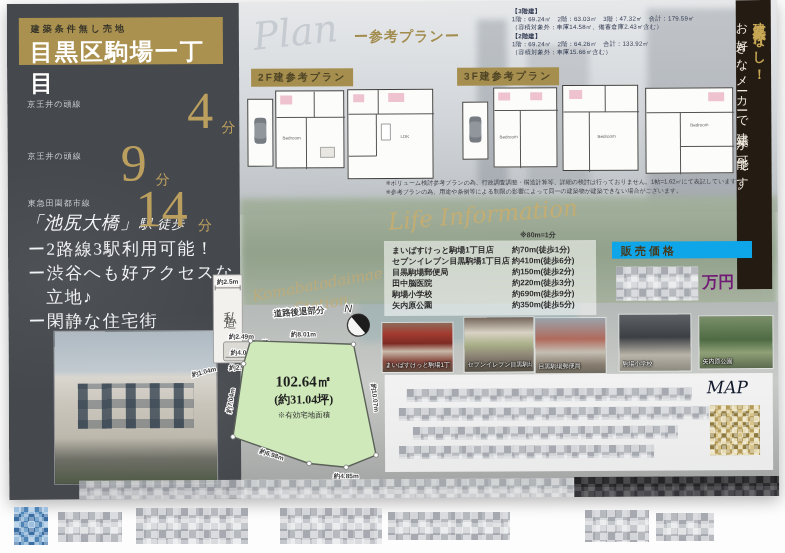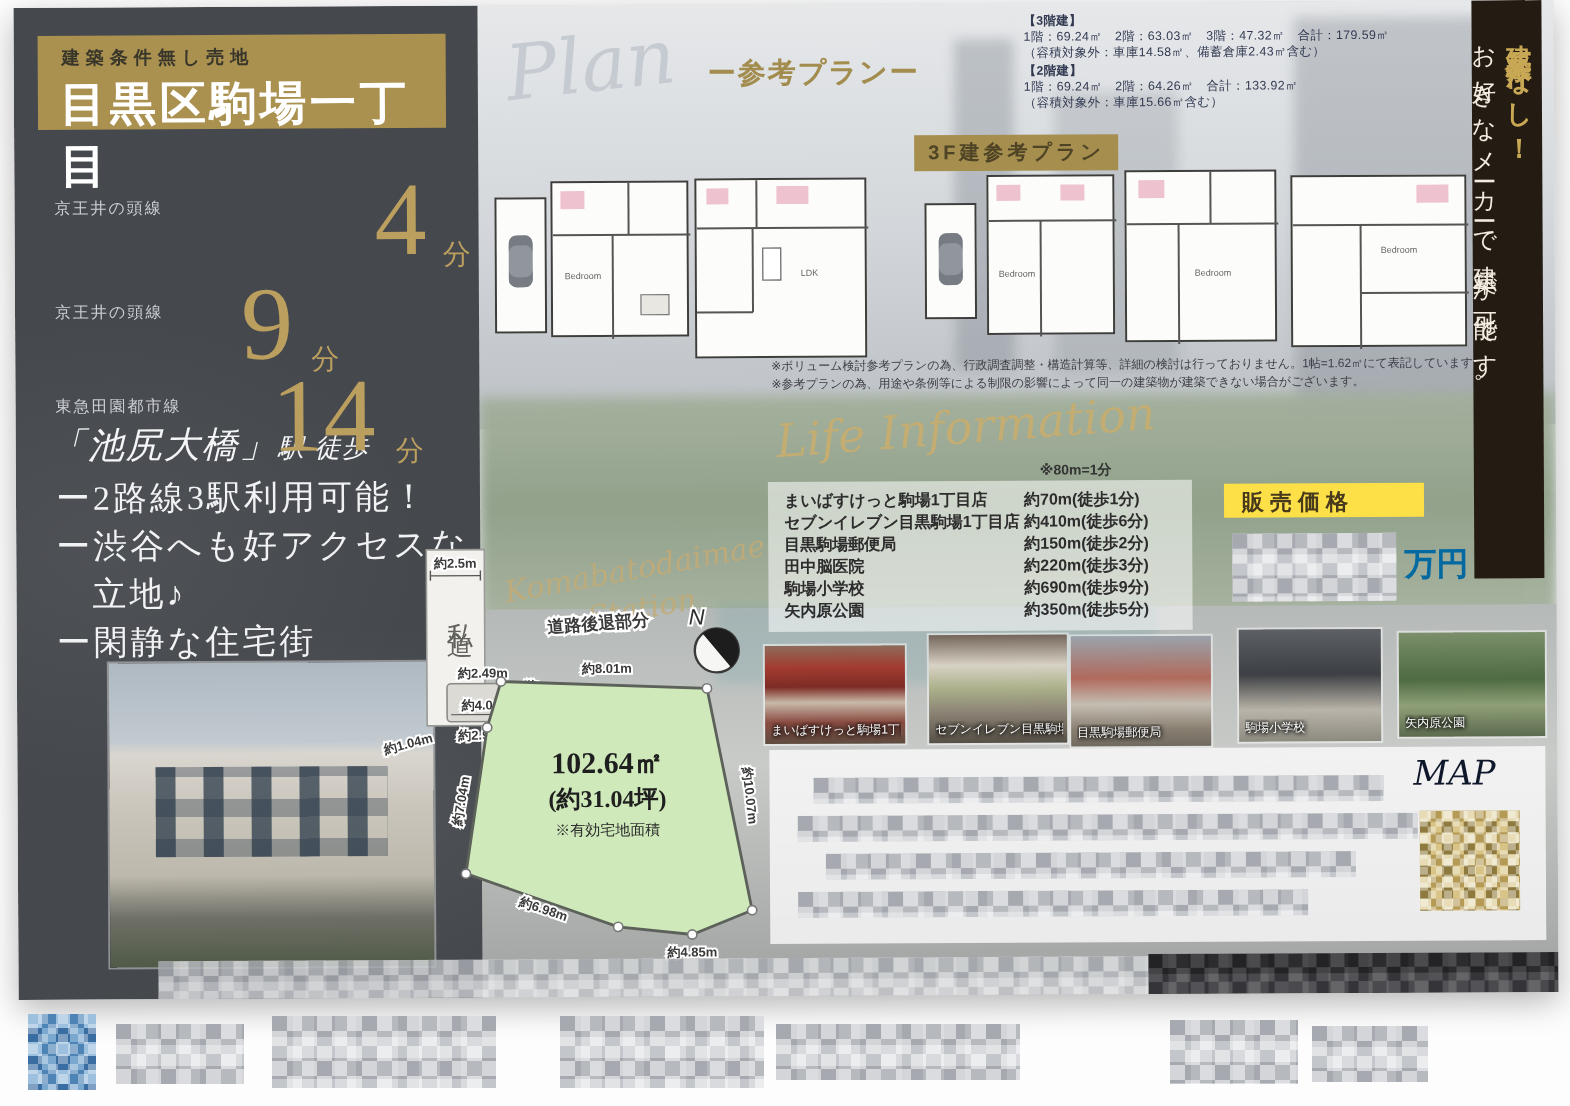--- a/index.html
+++ b/index.html
@@ -47,21 +47,21 @@
   .banner span{display:block;letter-spacing:3px;}
   .bgold{color:#c8a855;font-size:13px;font-weight:bold;}
   .bwhite{color:#f2ece1;font-size:12px;margin-top:2px;}
 
   
   .lifepanel{background:rgba(255,255,255,.55);}
   .liferow{position:relative;height:11px;}
   .lname{position:absolute;left:8px;top:0;font-size:8px;font-weight:bold;color:#2d2d2d;white-space:nowrap;}
   .ldist{position:absolute;left:128px;top:0;font-size:8px;font-weight:bold;color:#2d2d2d;white-space:nowrap;}
 
-  .priceband{left:604px;top:241px;width:100px;height:17px;background:#fde047;color:#473a1c;
+  .priceband{left:604px;top:241px;width:140px;height:17px;background:#0ea5e9;color:#473a1c;
              font-size:11px;font-weight:bold;letter-spacing:3px;padding:2px 0 0 9px;box-sizing:border-box;}
 
   
   .mosaic{background:
      repeating-conic-gradient(rgba(255,255,255,.5) 0% 25%, rgba(0,0,0,0) 0% 50%) 0 0/15px 15px,
      repeating-conic-gradient(#b6b9be 0% 25%, #d8dadd 25% 50%, #c3c6ca 50% 75%, #a6aab0 75% 100%) 0 0/21px 21px;}
   .mosaic-dark{background:
      repeating-conic-gradient(rgba(255,255,255,.15) 0% 25%, rgba(0,0,0,0) 0% 50%) 0 0/14px 14px,
      repeating-conic-gradient(#2c2c2e 0% 25%, #4a4a4e 25% 50%, #353539 50% 75%, #232326 75% 100%) 0 0/20px 20px;}
   .mosaic-blue{background:
@@ -140,20 +140,21 @@
 
     <div class="abs spec" style="left:505px;top:6px;width:228px;">
       <div style="font-weight:bold;">【3階建】</div>
       <div>1階：69.24㎡　2階：63.03㎡　3階：47.32㎡　合計：179.59㎡</div>
       <div>（容積対象外：車庫14.58㎡、備蓄倉庫2.43㎡含む）</div>
       <div style="font-weight:bold;">【2階建】</div>
       <div>1階：69.24㎡　2階：64.26㎡　合計：133.92㎡</div>
       <div>（容積対象外：車庫15.66㎡含む）</div>
     </div>
 
+    <div class="abs planlabel" style="left:244px;top:66px;">2F建参考プラン</div>
     <div class="abs planbox" style="left:240px;top:96px;width:26px;height:68px;">
       <div class="car" style="margin:18px auto;"></div>
     </div>
     <div class="abs planbox" style="left:268px;top:88px;width:69px;height:78px;">
       <svg width="69" height="78">
         <line x1="0" y1="26" x2="69" y2="26" stroke="#555" stroke-width="1"></line>
         <line x1="38" y1="0" x2="38" y2="26" stroke="#555" stroke-width="1"></line>
         <line x1="30" y1="26" x2="30" y2="78" stroke="#555" stroke-width="1"></line>
         <rect x="4" y="4" width="12" height="9" fill="#eec3cf"></rect>
         <rect x="44" y="56" width="14" height="10" fill="#e9e7e2" stroke="#777" stroke-width=".6"></rect>
@@ -237,21 +238,21 @@
           <span class="ldist">約690m(徒歩9分)</span>
         </div>
       <div class="liferow">
           <span class="lname">矢内原公園</span>
           <span class="ldist">約350m(徒歩5分)</span>
         </div>
     </div>
 
     <div class="abs priceband">販売価格</div>
     <div class="abs mosaic" style="left:608px;top:266px;width:82px;height:34px;"></div>
-    <div class="abs serif" style="left:694px;top:272px;font-size:16px;font-weight:bold;color:#0369a1;">万円</div>
+    <div class="abs serif" style="left:694px;top:272px;font-size:16px;font-weight:bold;color:#701a75;">万円</div>
 
     <div class="abs script" style="left:236px;top:272px;width:150px;font-size:15px;color:#c2ab76;transform:rotate(-10deg);opacity:.85;text-align:center;line-height:20px;">
       <div>Komabatodaimae</div>
       <div>Station</div>
     </div>
 
     <svg class="abs" style="left:182px;top:268px;" width="205" height="229" viewBox="0 0 205 229">
       <rect x="23" y="4" width="29" height="88" fill="#f3f1ed" stroke="#9a9a97" stroke-width="0.8"></rect>
       <text class="dim" x="37.5" y="13">約2.5m</text>
       <line x1="25" y1="17" x2="50" y2="17" stroke="#555" stroke-width="0.7"></line>

